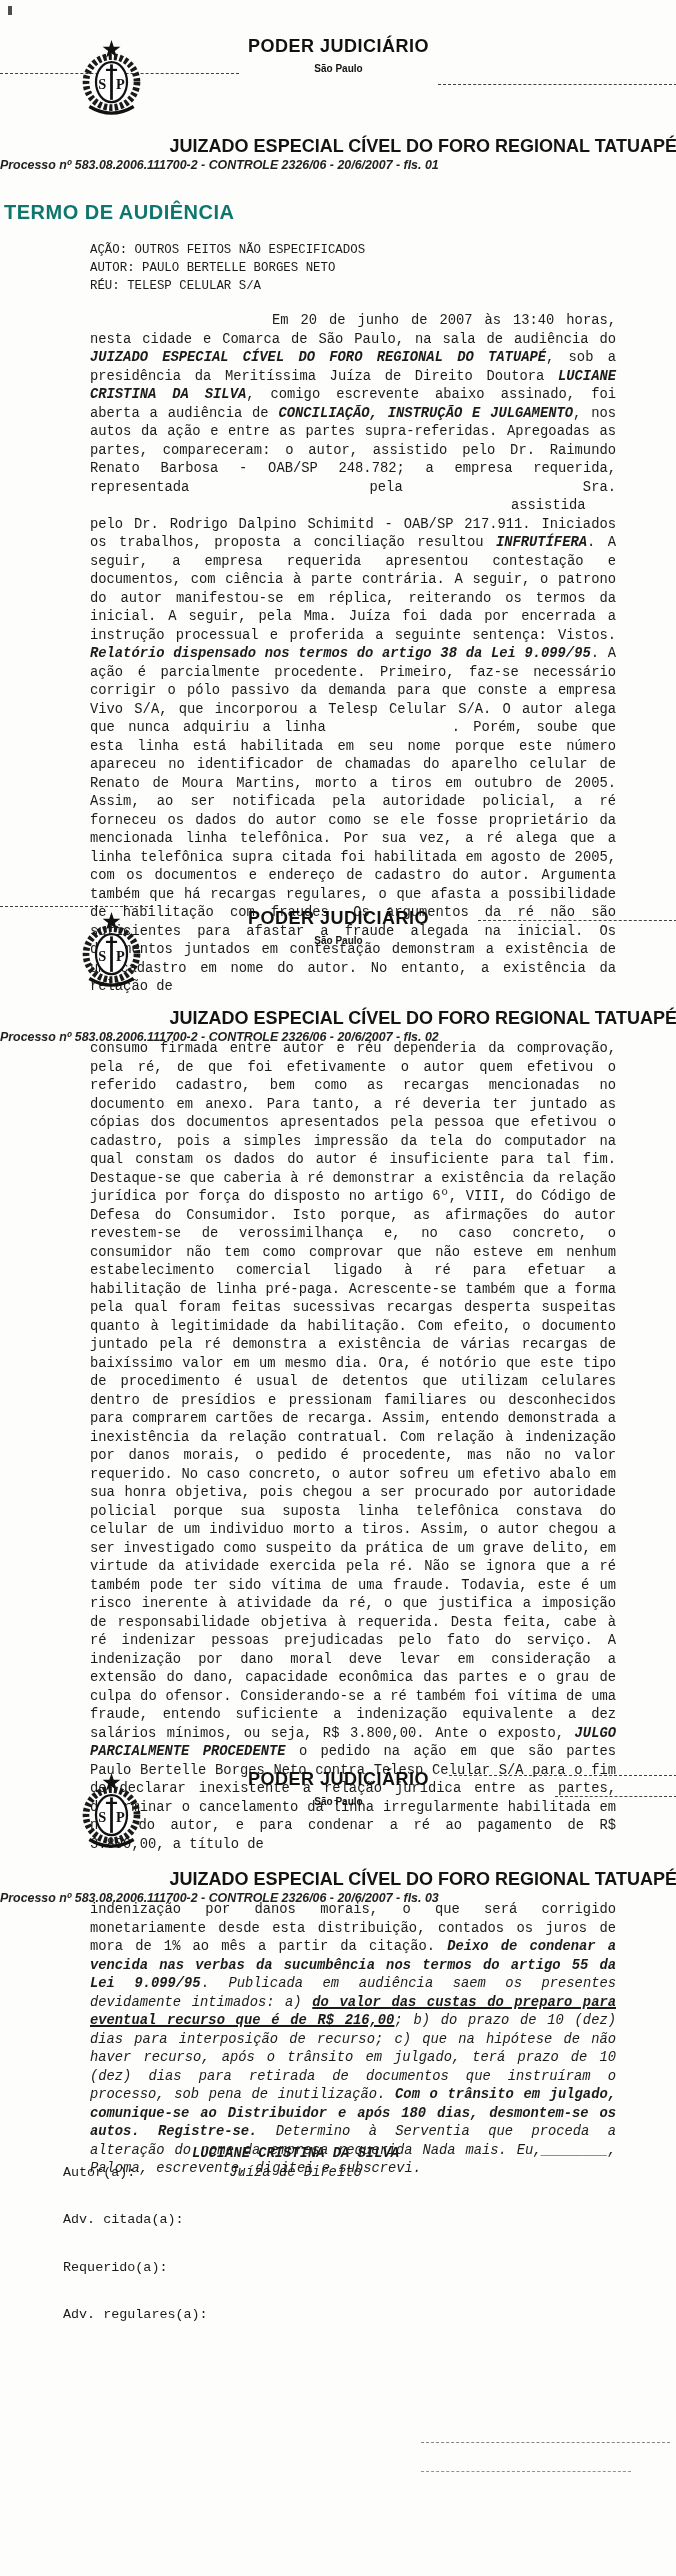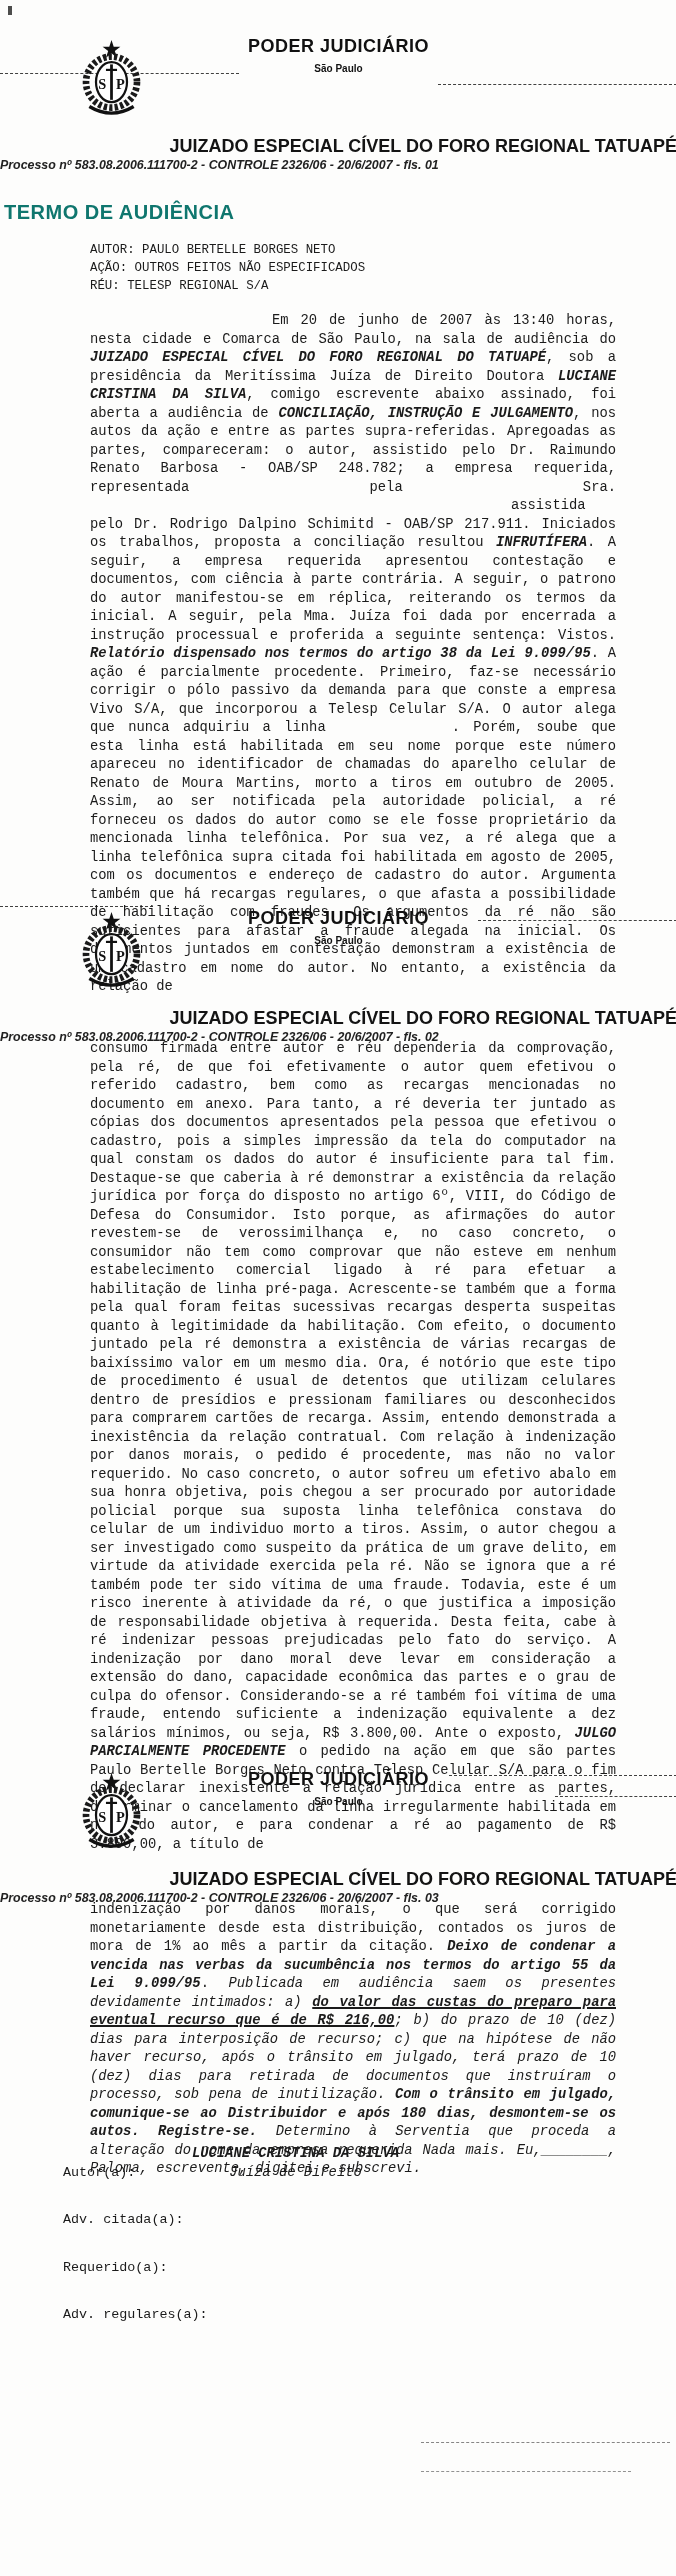--- a/index.html
+++ b/index.html
@@ -92,21 +92,21 @@
         <path d="M10 60 Q30 72 50 60" fill="none" stroke="#111" stroke-width="3"></path>
       </svg>
     </div>
     <div class="org">PODER JUDICIÁRIO</div>
     <div class="city">São Paulo</div>
     <div class="court">JUIZADO ESPECIAL CÍVEL DO FORO REGIONAL TATUAPÉ</div>
     <div class="process">Processo nº 583.08.2006.111700-2  -  CONTROLE 2326/06  - 20/6/2007 - fls. 01</div>
 
     <h1 class="doc-title">TERMO DE AUDIÊNCIA</h1>
 
-    <div class="caseinfo"><div>AUTOR: PAULO BERTELLE BORGES NETO</div><div>AÇÃO: OUTROS FEITOS NÃO ESPECIFICADOS</div><div>RÉU: TELESP REGIONAL S/A</div></div>
+    <div class="caseinfo"><div>AÇÃO: OUTROS FEITOS NÃO ESPECIFICADOS</div><div>AUTOR: PAULO BERTELLE BORGES NETO</div><div>RÉU: TELESP CELULAR S/A</div></div>
 
     <div class="bodytext"><span>Em 20 de junho de 2007 às 13:40 horas, nesta cidade e Comarca de São Paulo, na sala de audiência do </span><span class="bi">JUIZADO ESPECIAL CÍVEL DO FORO REGIONAL DO TATUAPÉ</span><span>, sob a presidência da Meritíssima Juíza de Direito Doutora </span><span class="bi">LUCIANE CRISTINA DA SILVA</span><span>, comigo escrevente abaixo assinado, foi aberta a audiência de </span><span class="bi">CONCILIAÇÃO, INSTRUÇÃO E JULGAMENTO</span><span>, nos autos da ação e entre as partes supra-referidas. Apregoadas as partes, compareceram: o autor, assistido pelo Dr. Raimundo Renato Barbosa - OAB/SP 248.782; a empresa requerida, representada pela Sra.</span><span class="gap" style="width: 421px;"></span><span>assistida pelo Dr. Rodrigo Dalpino Schimitd - OAB/SP 217.911. Iniciados os trabalhos, proposta a conciliação resultou </span><span class="bi">INFRUTÍFERA</span><span>. A seguir, a empresa requerida apresentou contestação e documentos, com ciência à parte contrária. A seguir, o patrono do autor manifestou-se em réplica, reiterando os termos da inicial. A seguir, pela Mma. Juíza foi dada por encerrada a instrução processual e proferida a seguinte sentença: Vistos. </span><span class="bi">Relatório dispensado nos termos do artigo 38 da Lei 9.099/95</span><span>. A ação é parcialmente procedente. Primeiro, faz-se necessário corrigir o pólo passivo da demanda para que conste a empresa Vivo S/A, que incorporou a Telesp Celular S/A. O autor alega que nunca adquiriu a linha</span><span class="gap" style="width: 126px;"></span><span>. Porém, soube que esta linha está habilitada em seu nome porque este número apareceu no identificador de chamadas do aparelho celular de Renato de Moura Martins, morto a tiros em outubro de 2005. Assim, ao ser notificada pela autoridade policial, a ré forneceu os dados do autor como se ele fosse proprietário da mencionada linha telefônica. Por sua vez, a ré alega que a linha telefônica supra citada foi habilitada em agosto de 2005, com os documentos e endereço de cadastro do autor. Argumenta também que há recargas regulares, o que afasta a possibilidade de habilitação com fraudes. Os argumentos da ré não são suficientes para afastar a fraude alegada na inicial. Os documentos juntados em contestação demonstram a existência de um cadastro em nome do autor. No entanto, a existência da relação de</span></div>
   </section>
 
   <section class="page page2">
     <div class="artifact dashes" style="top:34px;left:0;width:153px;"></div>
     <div class="artifact dashes" style="top:48px;left:478px;width:199px;"></div>
 
     <div class="logo">
       <svg viewBox="0 0 60 74" width="67" height="82" aria-hidden="true">

